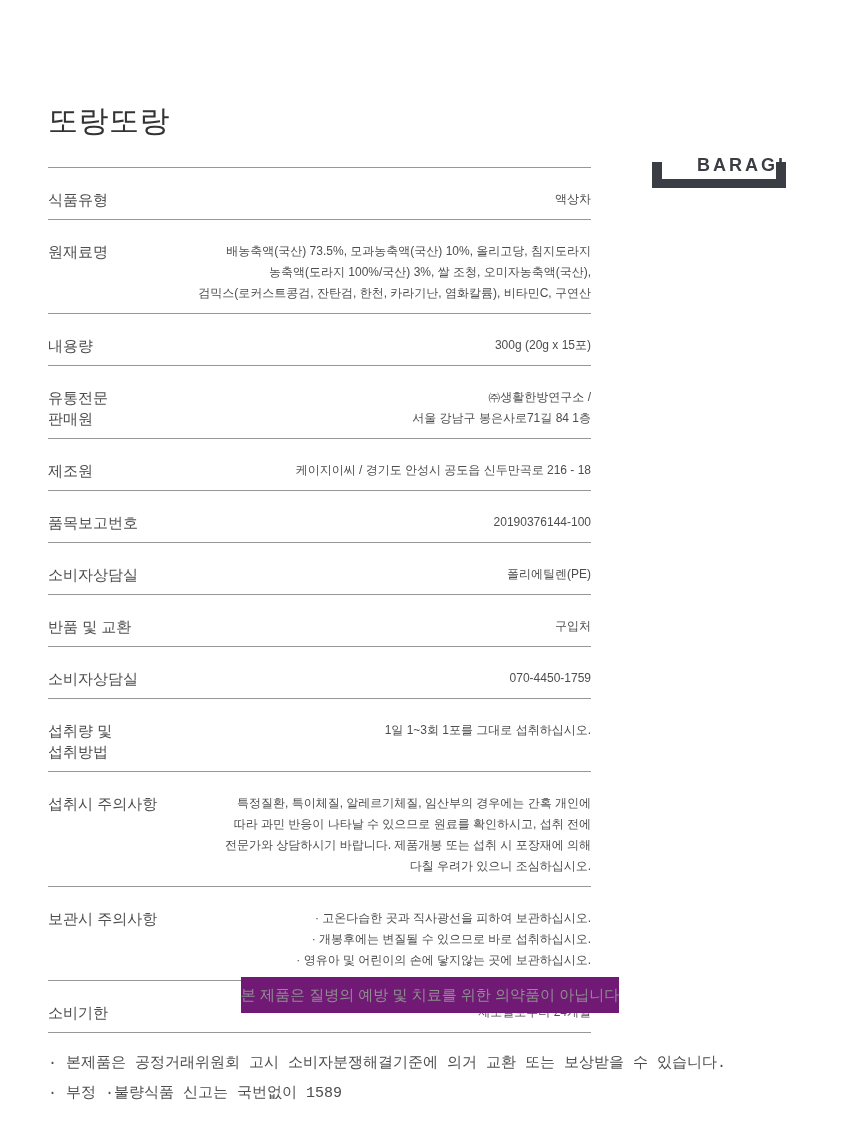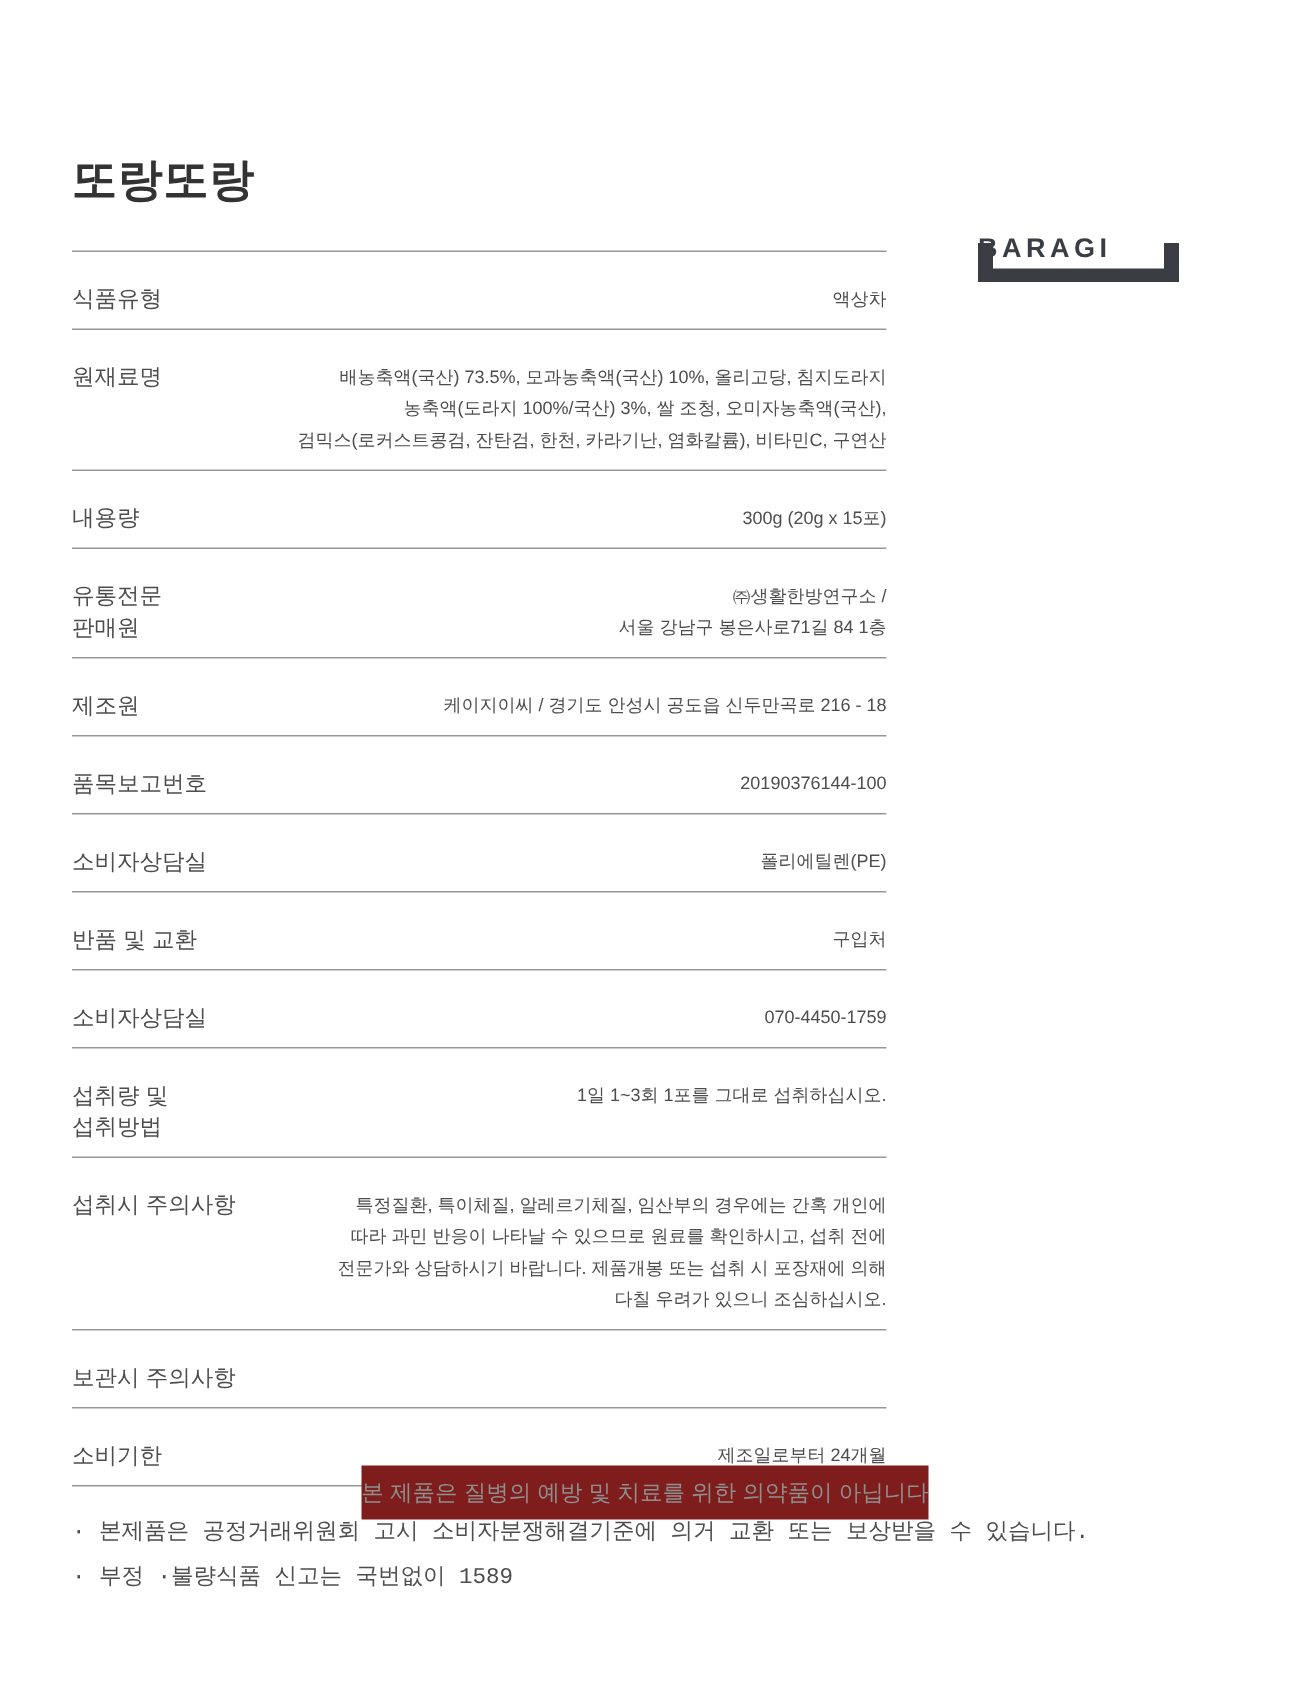--- a/index.html
+++ b/index.html
@@ -16,21 +16,21 @@
     position: absolute;
     left: 48px;
     top: 0;
     width: 545px;
   }
   .page-title {
     margin-top: 103px;
     margin-bottom: 28px;
     font-size: 30px;
     line-height: 36px;
-    font-weight: 700;
+    font-weight: 400;
     color: #333333;
     letter-spacing: 0.5px;
   }
   .info-table {
     width: 543px;
     border-bottom: 1px solid #979797;
   }
   .row {
     display: flex;
     border-top: 1px solid #979797;
@@ -65,21 +65,21 @@
     white-space: nowrap;
     font-family: Liberation Mono, monospace;
   }
   .disclaimer-banner {
     position: absolute;
     top: 977px;
     left: 50%;
     transform: translateX(-50%);
     width: 378px;
     height: 36px;
-    background: #7f1d1d;
+    background: #701a75;
     display: flex;
     align-items: center;
     justify-content: center;
   }
   .disclaimer-banner span {
     font-size: 15px;
     color: #8f8f8f;
     white-space: nowrap;
   }
   .brand-logo {
@@ -104,21 +104,21 @@
   .logo-post-right {
     position: absolute;
     right: 0; bottom: 0;
     width: 10px; height: 26px;
     background: #3a3d44;
   }
   .logo-text {
     position: absolute;
     left: 0; right: 0;
     bottom: 14px;
-    text-align: left;
+    text-align: right;
     font-size: 18px;
     font-weight: 700;
     letter-spacing: 3px;
     color: #3a3d44;
     line-height: 1;
   }
 </style>
 </head>
 <body>
 
@@ -180,20 +180,23 @@
     </div>
     <div class="row">
       <div class="label">섭취시 주의사항</div>
       <div class="value">특정질환, 특이체질, 알레르기체질, 임산부의 경우에는 간혹 개인에
 따라 과민 반응이 나타날 수 있으므로 원료를 확인하시고, 섭취 전에
 전문가와 상담하시기 바랍니다. 제품개봉 또는 섭취 시 포장재에 의해
 다칠 우려가 있으니 조심하십시오.</div>
     </div>
     <div class="row">
       <div class="label">보관시 주의사항</div>
+      <div class="value">· 고온다습한 곳과 직사광선을 피하여 보관하십시오.
+· 개봉후에는 변질될 수 있으므로 바로 섭취하십시오.
+· 영유아 및 어린이의 손에 닿지않는 곳에 보관하십시오.</div>
     </div>
     <div class="row">
       <div class="label">소비기한</div>
       <div class="value">제조일로부터 24개월</div>
     </div>
   </div>
 
   <div class="notes">
     <div class="note">· 본제품은 공정거래위원회 고시 소비자분쟁해결기준에 의거 교환 또는 보상받을 수 있습니다.</div>
     <div class="note">· 부정 ·불량식품 신고는 국번없이 1589</div>

